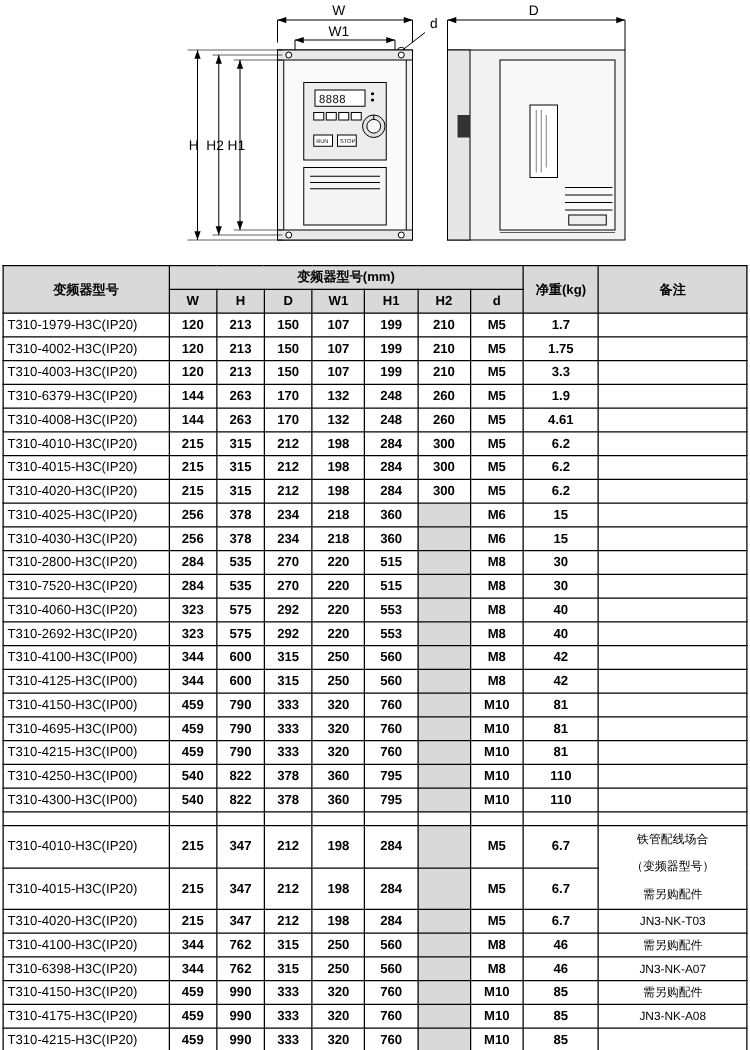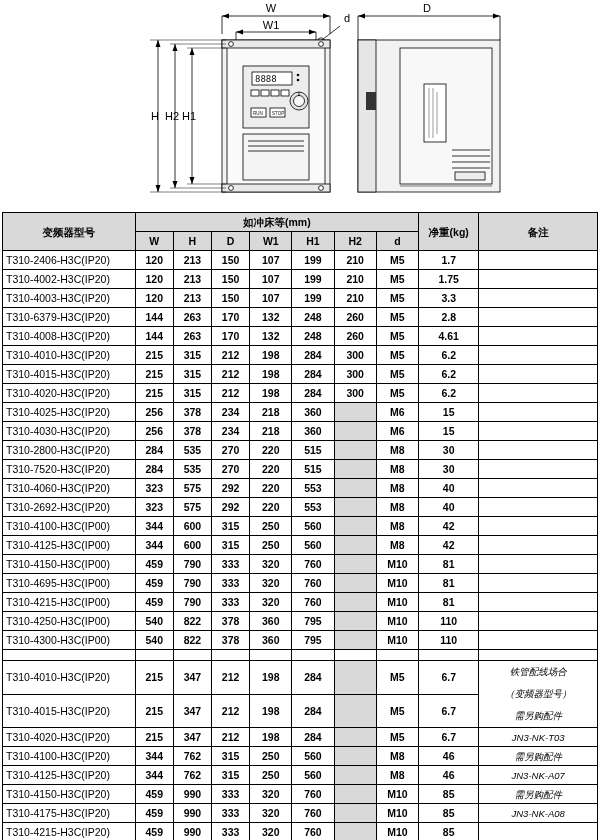--- a/index.html
+++ b/index.html
@@ -9,21 +9,21 @@
   .drawing{position:relative;width:600px;height:212px;}
   .drawing svg{position:absolute;left:0;top:0;}
 
   
   table{border-collapse:collapse;table-layout:fixed;width:596px;margin:0 2px;font-size:10px;}
   th,td{border:1px solid #000;text-align:center;vertical-align:middle;padding:0;height:18px;line-height:18px;}
   th{background:#d9d9d9;font-weight:bold;font-size:10.5px;}
   td.model{text-align:left;padding-left:3px;font-size:10.5px;}
   td.dim{font-size:10.5px;font-weight:bold;}
   td.grey{background:#d9d9d9;}
-  td.note{font-size:9.5px;line-height:11px;padding:0 2px;font-style:italic;}
+  td.note{font-size:9.5px;line-height:11px;padding:0 2px;}
   .thead-top th{height:17px;}
   .spacer td{border-left:1px solid #000;border-right:1px solid #000;border-top:1px solid #000;border-bottom:1px solid #000;height:10px;background:#fff;}
   .tall td{height:22px;line-height:22px;}
 </style>
 </head>
 <body>
 
 <div class="drawing">
   <svg width="600" height="212" viewBox="0 0 600 212">
     <g stroke="#000" fill="none" stroke-width="0.8">
@@ -147,38 +147,38 @@
     <col style="width:42px">
       <col style="width:42px">
       <col style="width:42px">
     <col style="width:42px">
       <col style="width:60px">
       <col style="width:118px">
   </colgroup>
   <thead>
     <tr class="thead-top">
       <th rowspan="2">变频器型号</th>
-      <th colspan="7">如冲床等(mm)</th>
+      <th colspan="7">变频器型号(mm)</th>
       <th rowspan="2">净重(kg)</th>
       <th rowspan="2">备注</th>
     </tr>
     <tr>
       <th>W</th>
       <th>H</th>
       <th>D</th>
       <th>W1</th>
       <th>H1</th>
       <th>H2</th>
       <th>d</th>
     </tr>
   </thead>
   <tbody>
 
     <tr>
-        <td class="model">T310-2406-H3C(IP20)</td>
+        <td class="model">T310-1979-H3C(IP20)</td>
         <td class="dim">120</td>
         <td class="dim">213</td>
         <td class="dim">150</td>
         <td class="dim">107</td>
         <td class="dim">199</td>
         <td class="dim">210</td>
         <td class="dim">M5</td>
         <td class="dim">1.7</td>
         <td class="note"></td>
       </tr>
@@ -208,21 +208,21 @@
       </tr>
     <tr>
         <td class="model">T310-6379-H3C(IP20)</td>
         <td class="dim">144</td>
         <td class="dim">263</td>
         <td class="dim">170</td>
         <td class="dim">132</td>
         <td class="dim">248</td>
         <td class="dim">260</td>
         <td class="dim">M5</td>
-        <td class="dim">2.8</td>
+        <td class="dim">1.9</td>
         <td class="note"></td>
       </tr>
     <tr>
         <td class="model">T310-4008-H3C(IP20)</td>
         <td class="dim">144</td>
         <td class="dim">263</td>
         <td class="dim">170</td>
         <td class="dim">132</td>
         <td class="dim">248</td>
         <td class="dim">260</td>
@@ -481,21 +481,21 @@
       <td class="dim">762</td>
       <td class="dim">315</td>
       <td class="dim">250</td>
       <td class="dim">560</td>
       <td class="dim grey"></td>
       <td class="dim">M8</td>
       <td class="dim">46</td>
       <td class="note">需另购配件</td>
     </tr>
     <tr>
-      <td class="model">T310-4125-H3C(IP20)</td>
+      <td class="model">T310-6398-H3C(IP20)</td>
       <td class="dim">344</td>
       <td class="dim">762</td>
       <td class="dim">315</td>
       <td class="dim">250</td>
       <td class="dim">560</td>
       <td class="dim grey"></td>
       <td class="dim">M8</td>
       <td class="dim">46</td>
       <td class="note">JN3-NK-A07</td>
     </tr>

